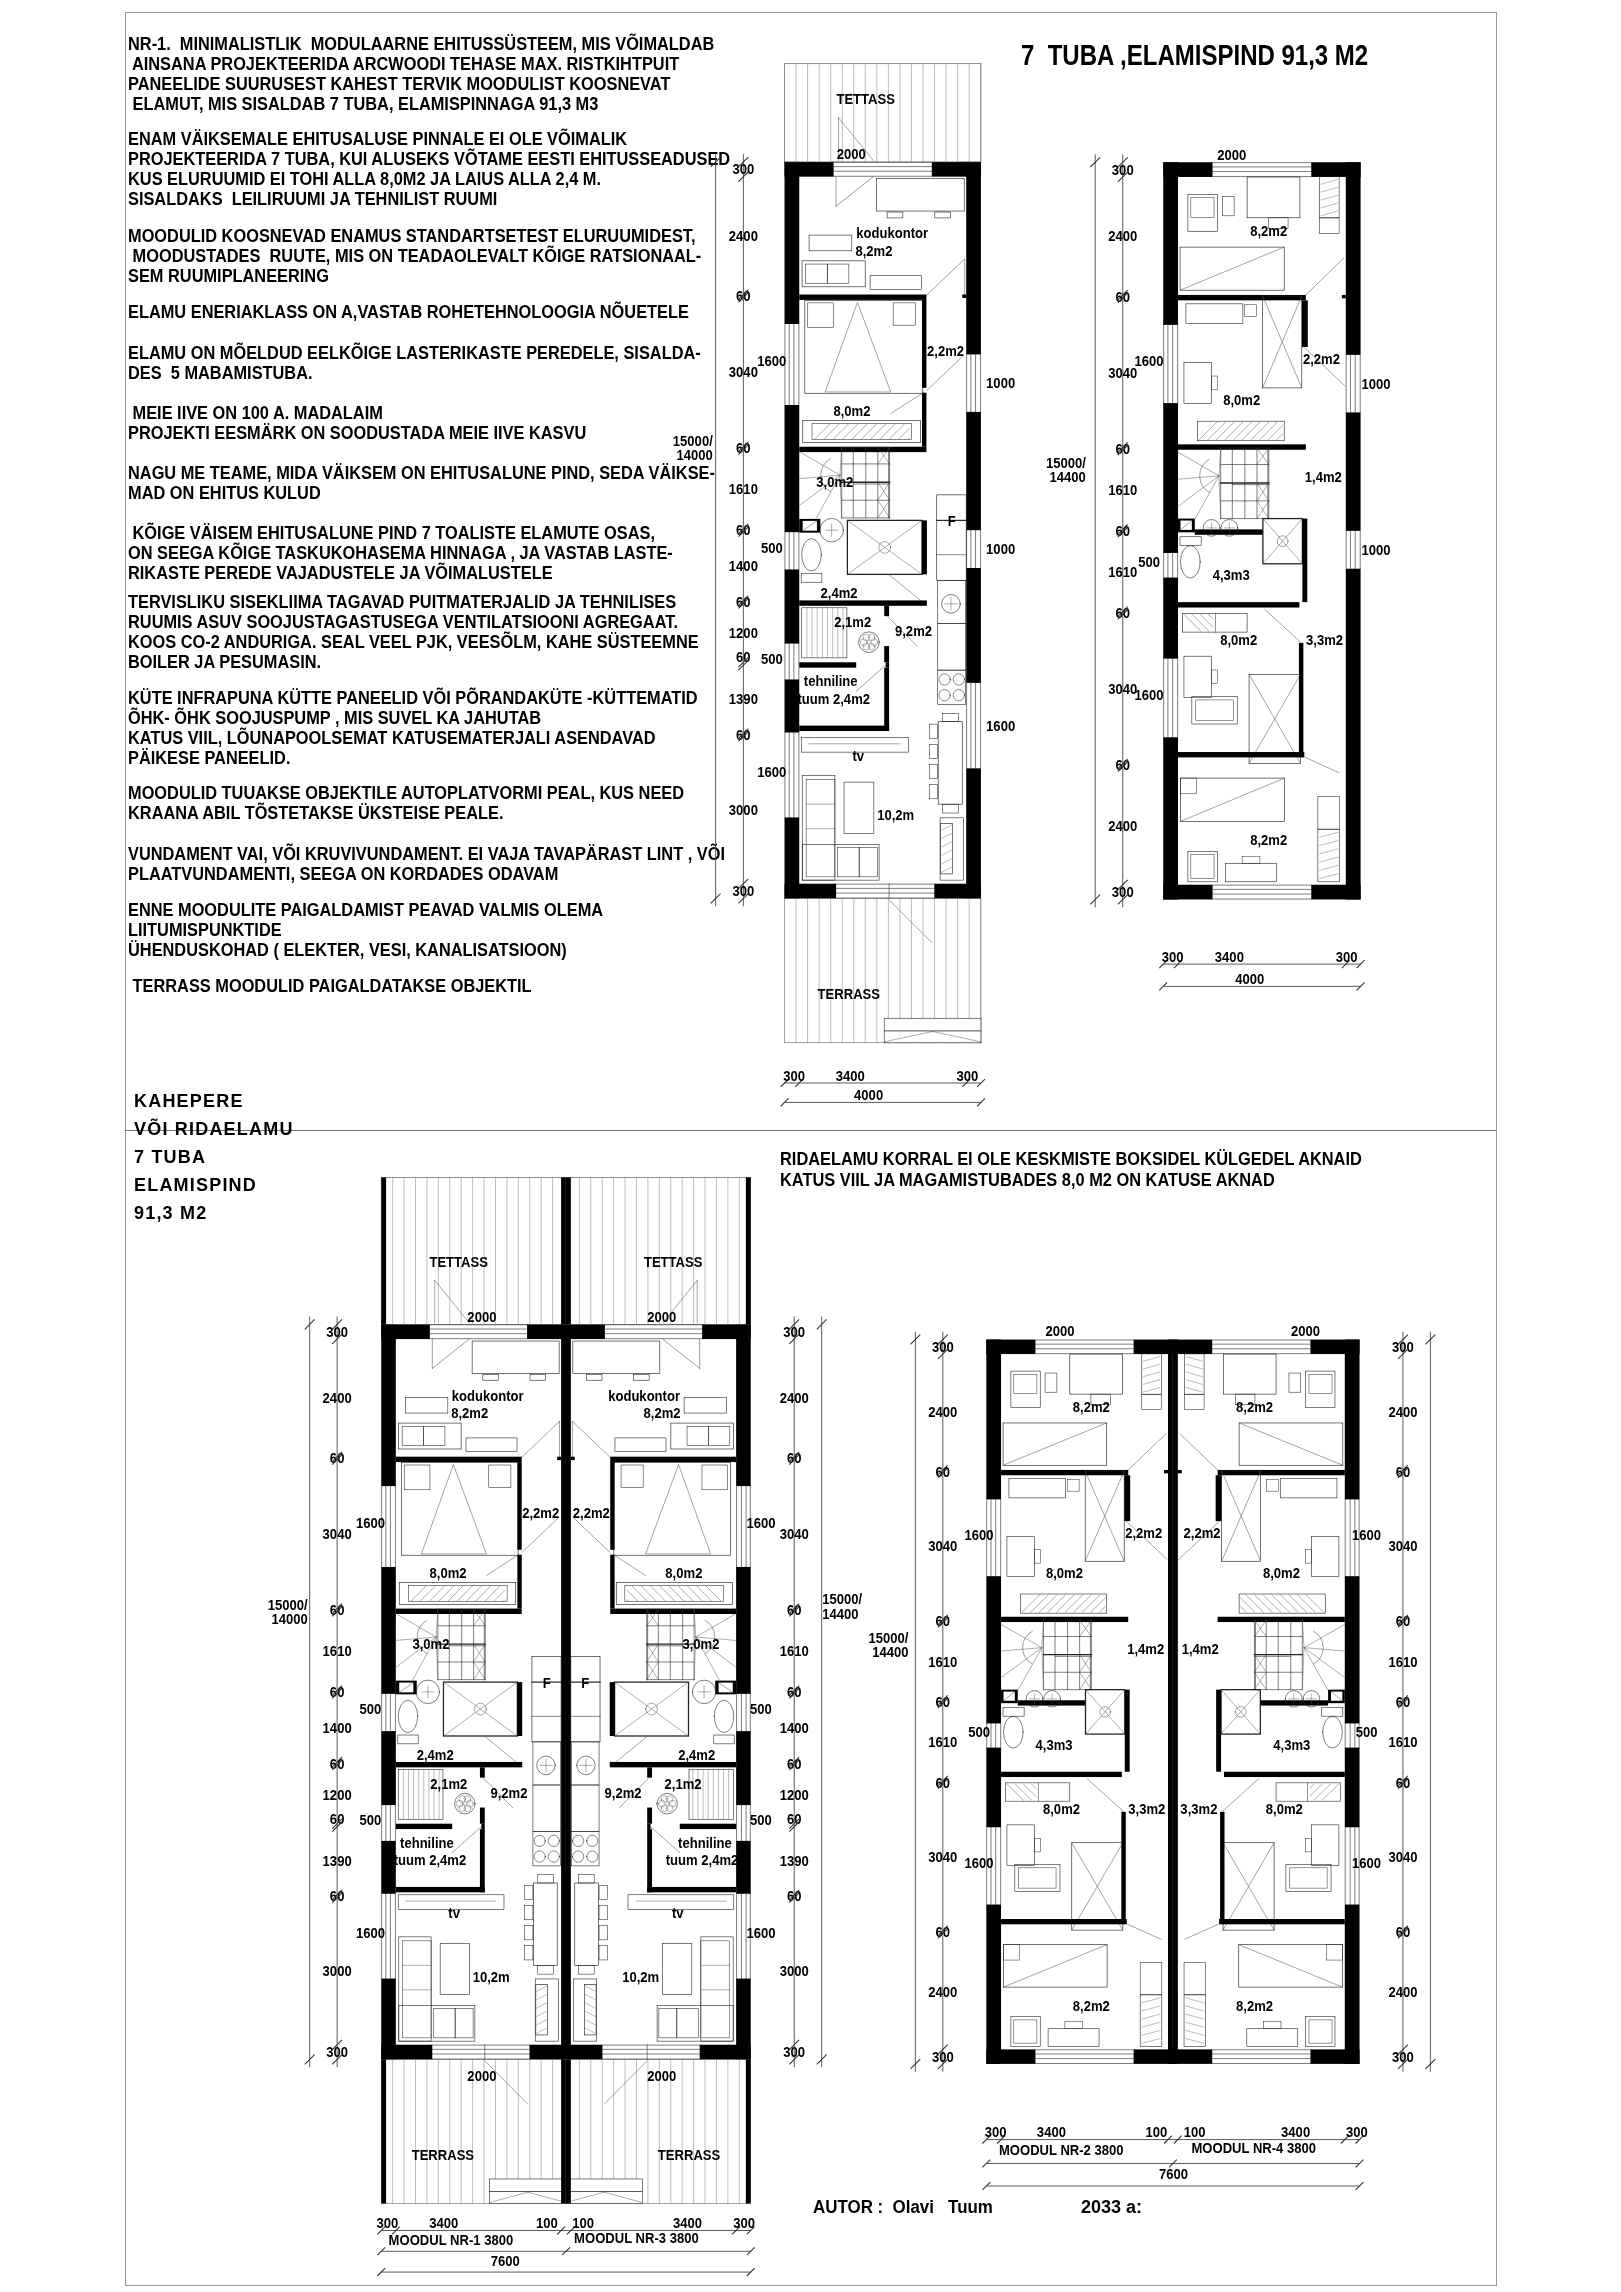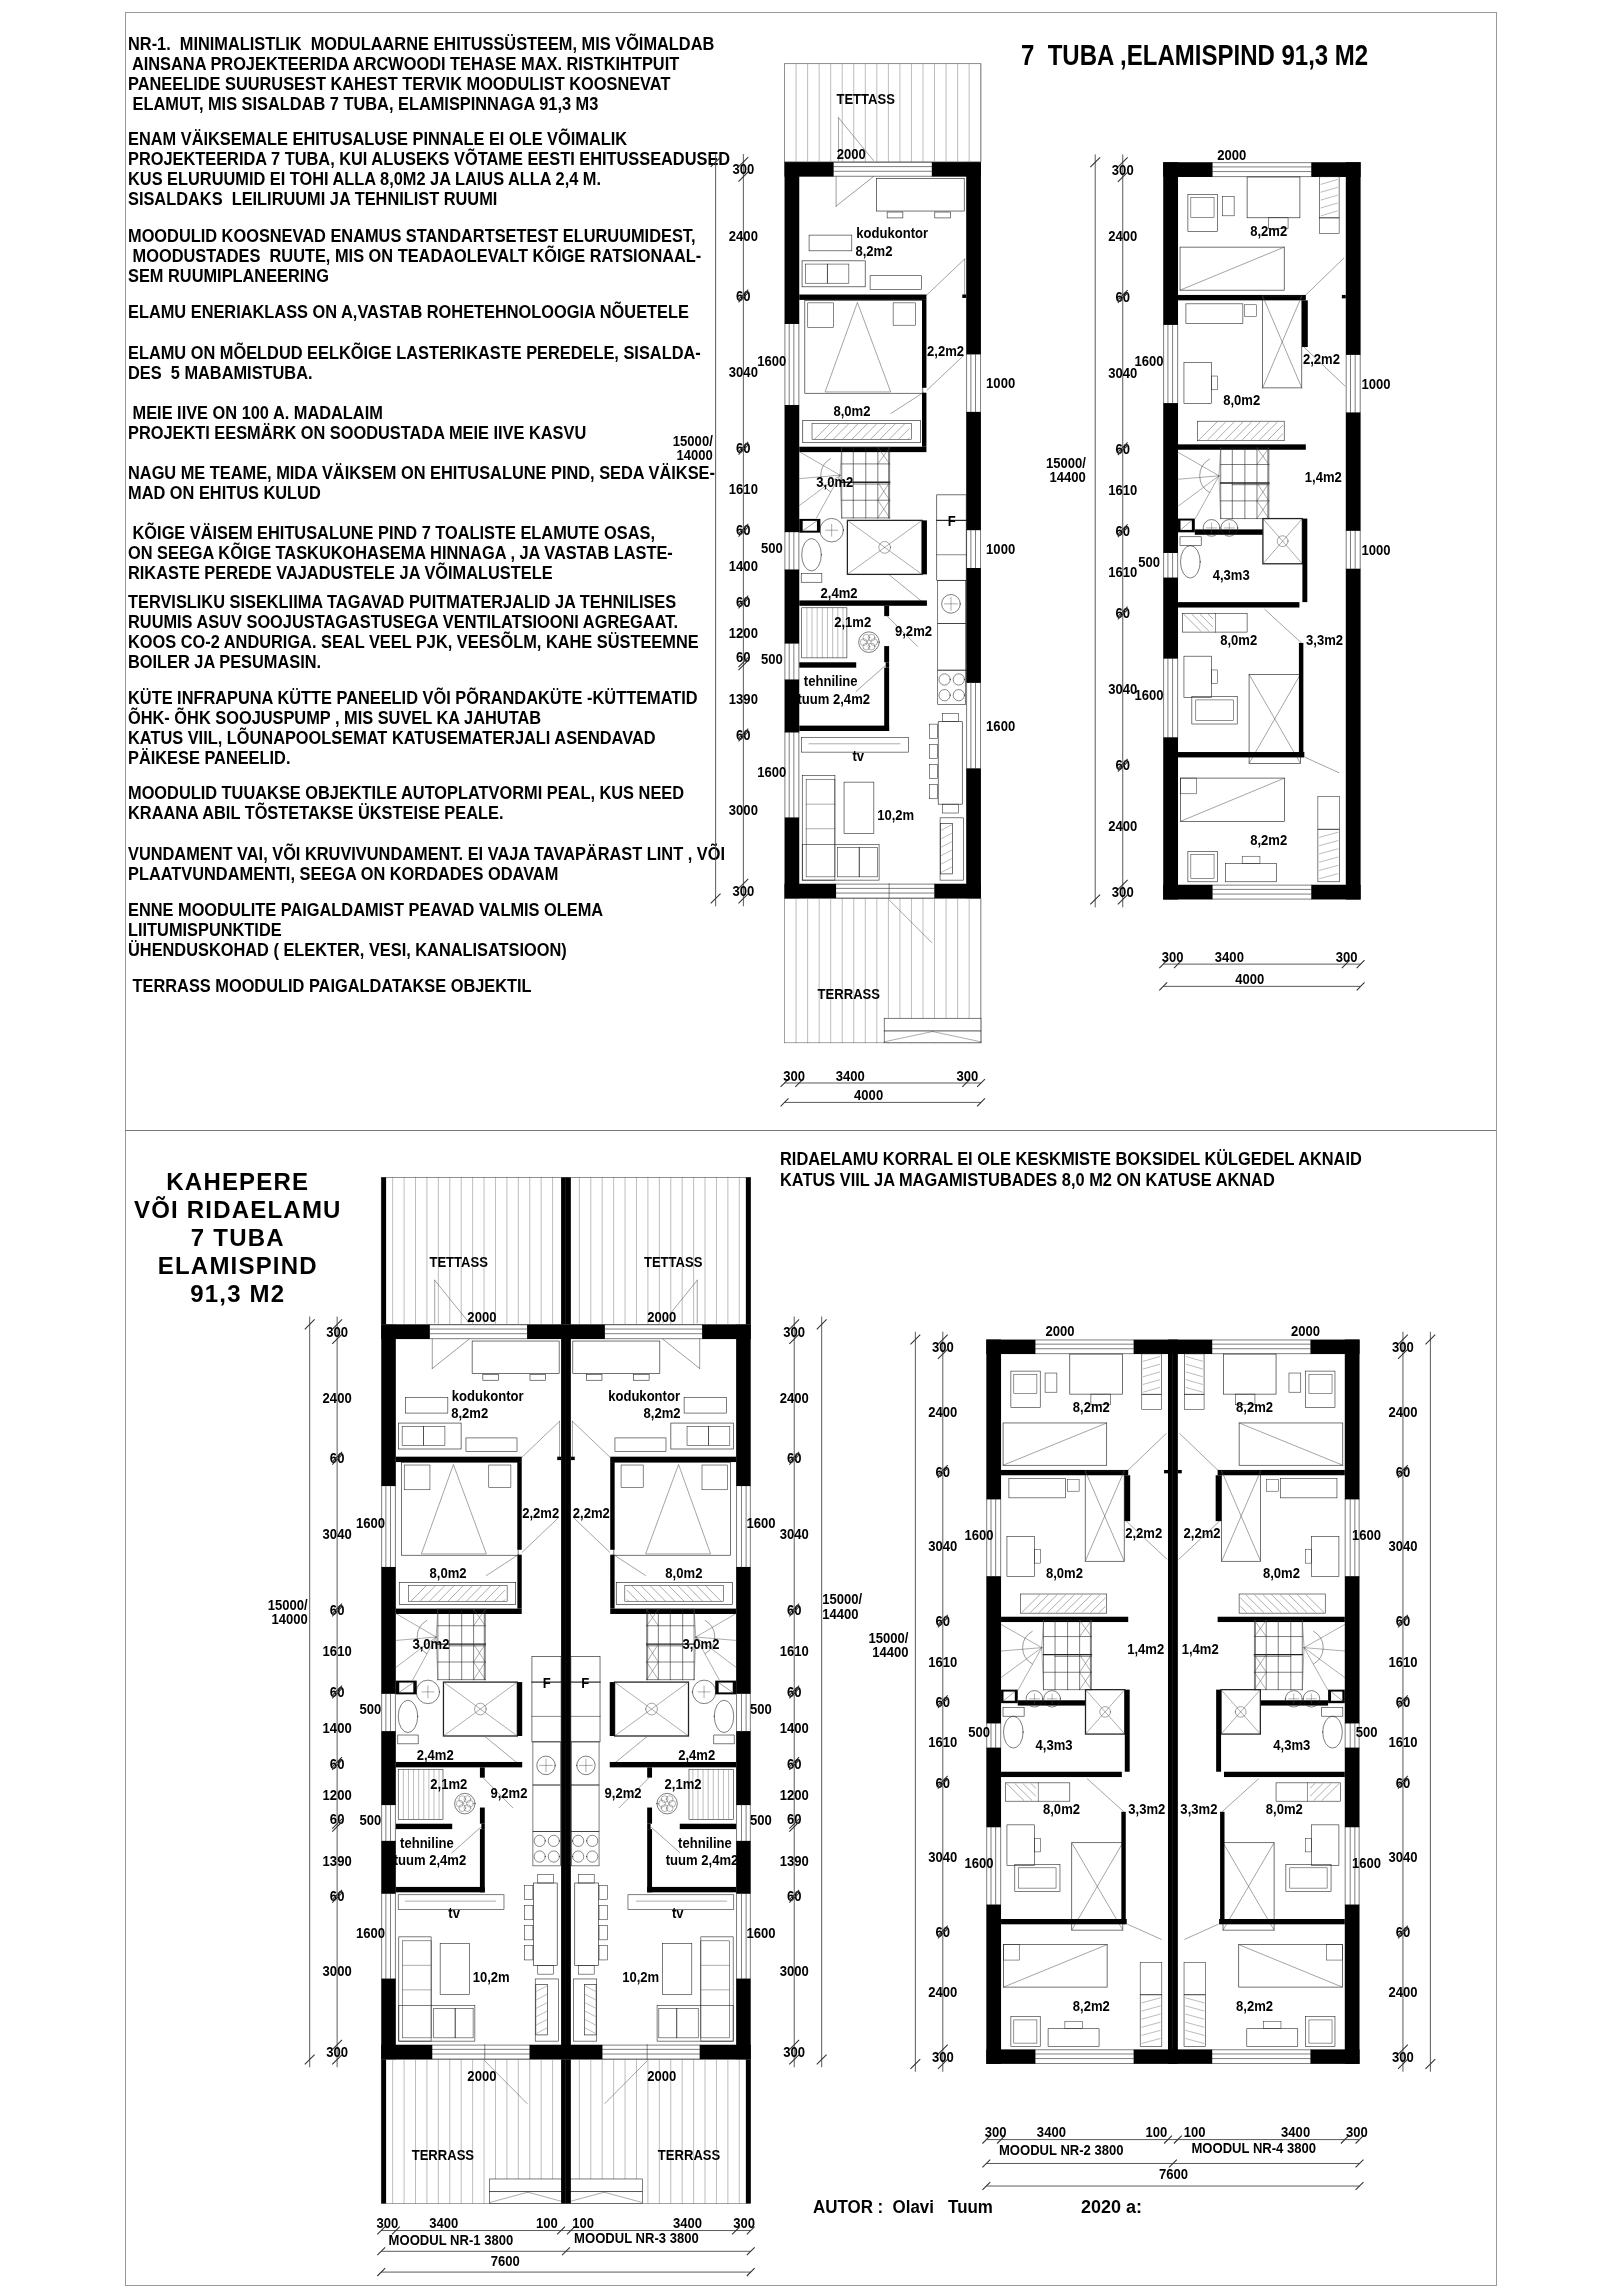--- a/index.html
+++ b/index.html
@@ -40,26 +40,26 @@
 <div class="p" style="left:128px;top:783px">MOODULID TUUAKSE OBJEKTILE AUTOPLATVORMI PEAL, KUS NEED<br>KRAANA ABIL TÕSTETAKSE ÜKSTEISE PEALE.</div>
 
 <div class="p" style="left:128px;top:844px">VUNDAMENT VAI, VÕI KRUVIVUNDAMENT. EI VAJA TAVAPÄRAST LINT , VÕI<br>PLAATVUNDAMENTI, SEEGA ON KORDADES ODAVAM</div>
 
 <div class="p" style="left:128px;top:900px">ENNE MOODULITE PAIGALDAMIST PEAVAD VALMIS OLEMA<br>LIITUMISPUNKTIDE<br>ÜHENDUSKOHAD ( ELEKTER, VESI, KANALISATSIOON)</div>
 
 <div class="p" style="left:128px;top:976px"> TERRASS MOODULID PAIGALDATAKSE OBJEKTIL</div>
 
 <div class="big" style="left:1021px;top:38px;font-size:30px;transform:scaleX(0.80);">7  TUBA ,ELAMISPIND 91,3 M2</div>
 
-<div class="big" style="left:134px;top:1168px;font-size:24px;line-height:28px;letter-spacing:1.2px;text-align:center;">KAHEPERE<br>VÕI RIDAELAMU<br>7 TUBA<br>ELAMISPIND<br>91,3 M2</div>
+<div class="big" style="left:134px;top:1087px;font-size:18px;line-height:28px;letter-spacing:1.2px;">KAHEPERE<br>VÕI RIDAELAMU<br>7 TUBA<br>ELAMISPIND<br>91,3 M2</div>
 
 <div class="big" style="left:780px;top:1149px;font-size:18px;line-height:20.5px;transform:scaleX(0.91);">RIDAELAMU KORRAL EI OLE KESKMISTE BOKSIDEL KÜLGEDEL AKNAID<br>KATUS VIIL JA MAGAMISTUBADES 8,0 M2 ON KATUSE AKNAD</div>
 
 <div class="big" style="left:813px;top:2197px;font-size:18px;transform:scaleX(0.94);">AUTOR :  Olavi   Tuum</div>
-<div class="big" style="left:1081px;top:2197px;font-size:18px;">2020 a:</div>
+<div class="big" style="left:1081px;top:2197px;font-size:18px;">2033 a:</div>
 <svg width="1621" height="2293" viewBox="0 0 1654 2339" font-family="&quot;Liberation Sans&quot;,sans-serif" font-weight="bold" fill="#000">
 
 <g transform="translate(800.5,164.9) scale(0.05010,0.05010)" stroke-linecap="square">
 
 <rect x="0" y="0" width="1000" height="300" fill="#000"></rect>
 <rect x="3000" y="0" width="1000" height="300" fill="#000"></rect>
 
 <line x1="1000" y1="8" x2="3000" y2="8" stroke="#333" stroke-width="13"></line>
 <line x1="1000" y1="95" x2="3000" y2="95" stroke="#333" stroke-width="13"></line>
 <line x1="1000" y1="190" x2="3000" y2="190" stroke="#333" stroke-width="13"></line>

